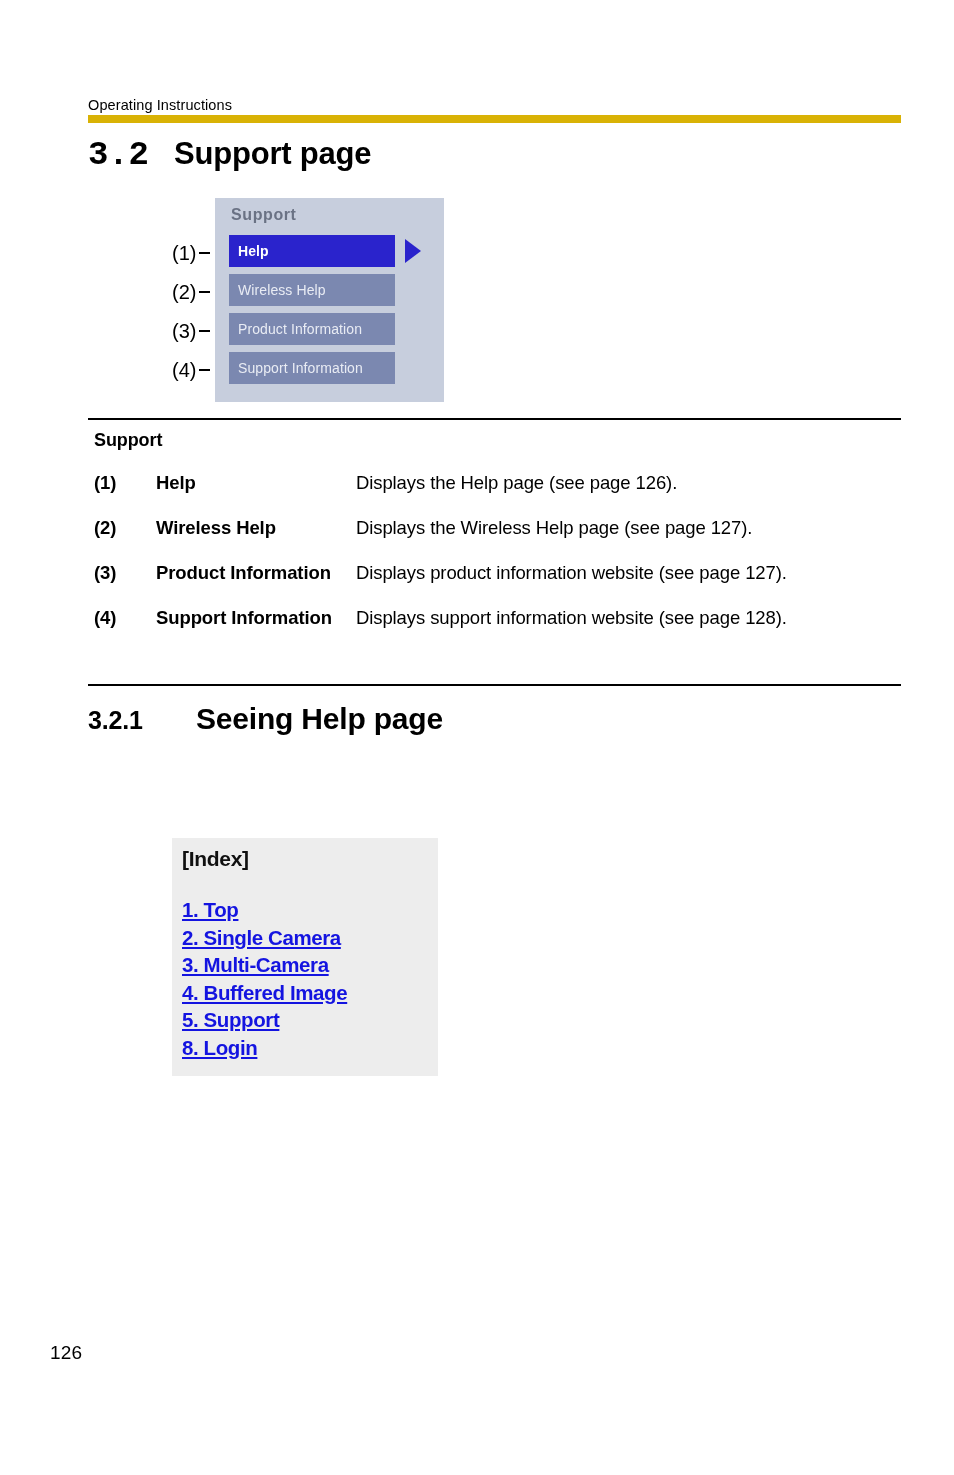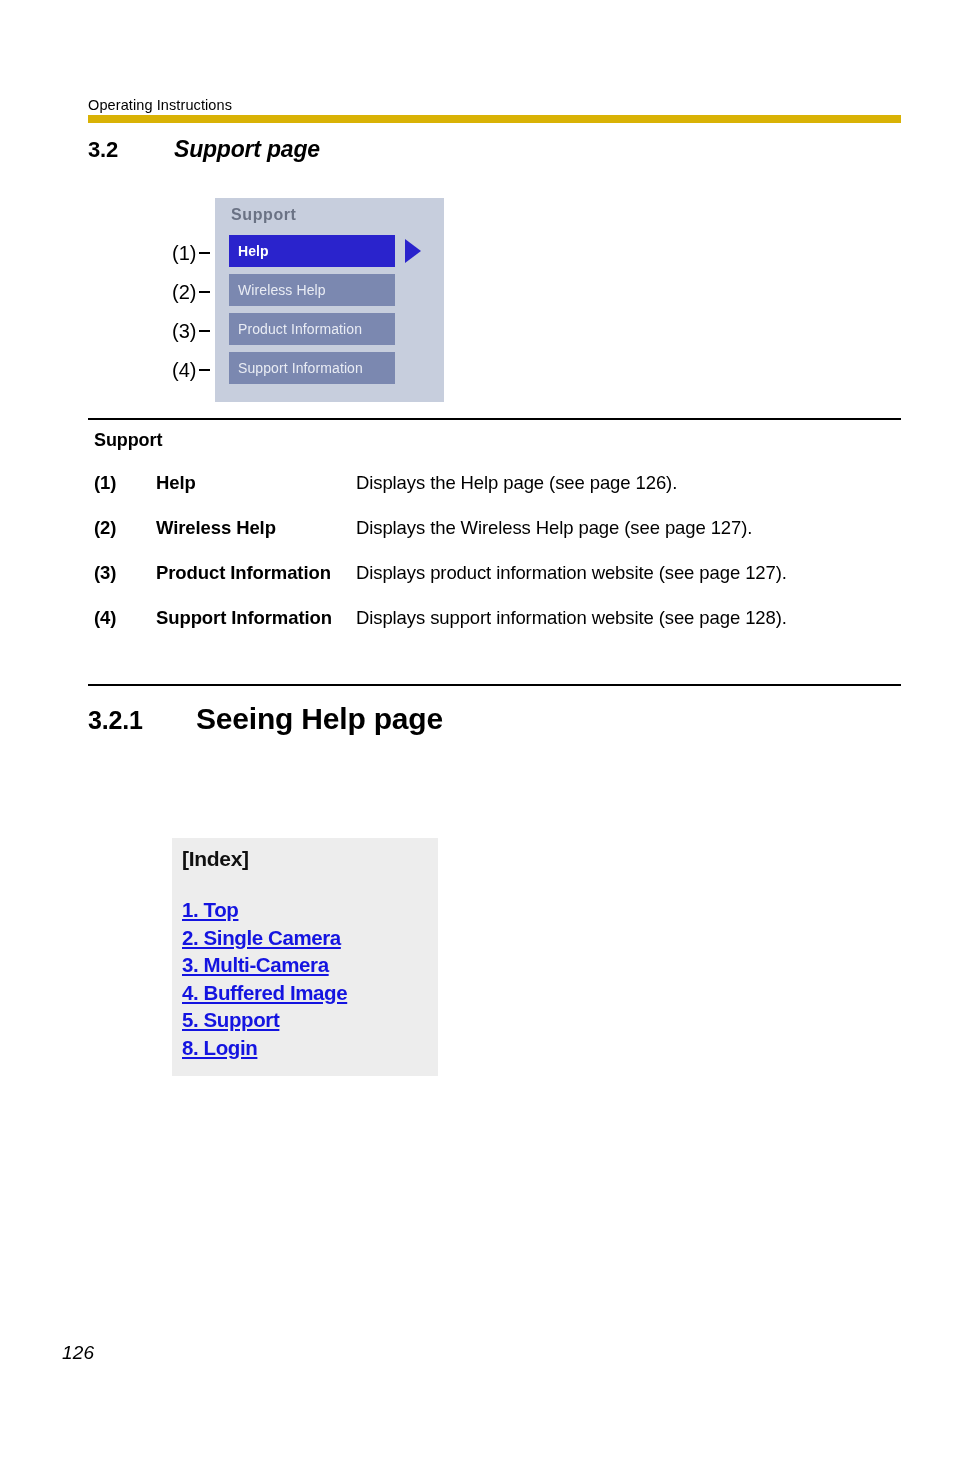--- a/index.html
+++ b/index.html
@@ -47,31 +47,31 @@
   
   .h2-block {
     position: absolute;
     left: 88px;
     top: 136px;
     width: 812px;
     display: flex;
     align-items: baseline;
   }
   .h2-num {
-    font-size: 22px;
+    font-size: 34px;
     font-weight: bold;
     letter-spacing: -0.2px;
     width: 86px;
     flex: none;
+    font-family: Liberation Mono, monospace;
   }
   .h2-title {
-    font-size: 23px;
+    font-size: 31px;
     font-weight: bold;
     letter-spacing: -0.2px;
-    font-style: italic;
   }
 
   
   .figure-support {
     position: absolute;
     left: 160px;
     top: 196px;
     width: 300px;
     height: 210px;
   }
@@ -281,26 +281,25 @@
     font-weight: bold;
     color: #1414e0;
     text-decoration: underline;
     letter-spacing: -0.4px;
     width: fit-content;
   }
 
   
   .folio {
     position: absolute;
-    left: 62px;
+    left: 50px;
     top: 1342px;
     font-size: 19px;
     letter-spacing: 0.2px;
     color: #000;
-    font-style: italic;
   }
 </style>
 </head>
 <body>
 
 <div class="page">
 
   <div class="running-header">
     <div class="running-header-text">Operating Instructions</div>
   </div>

